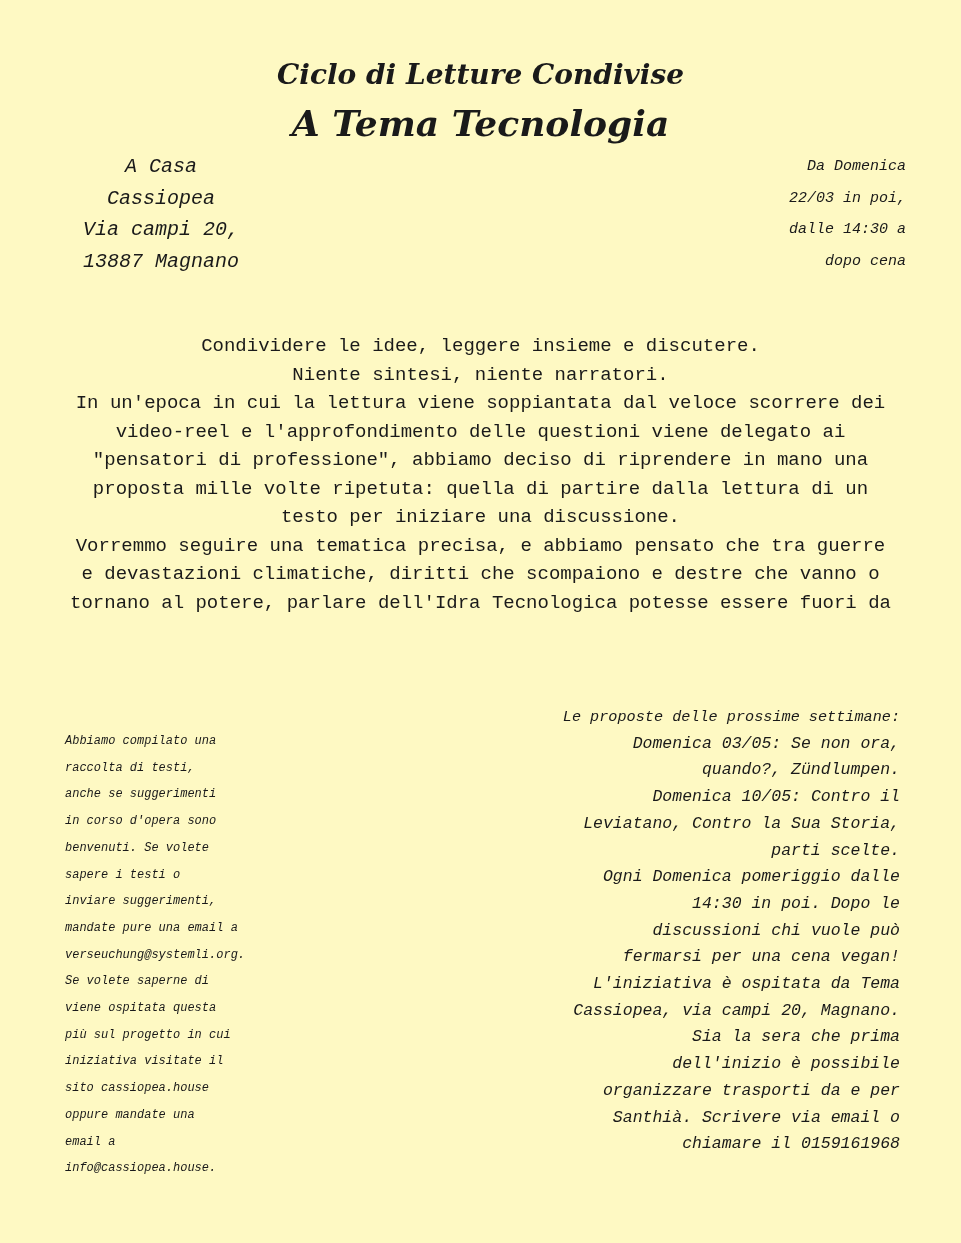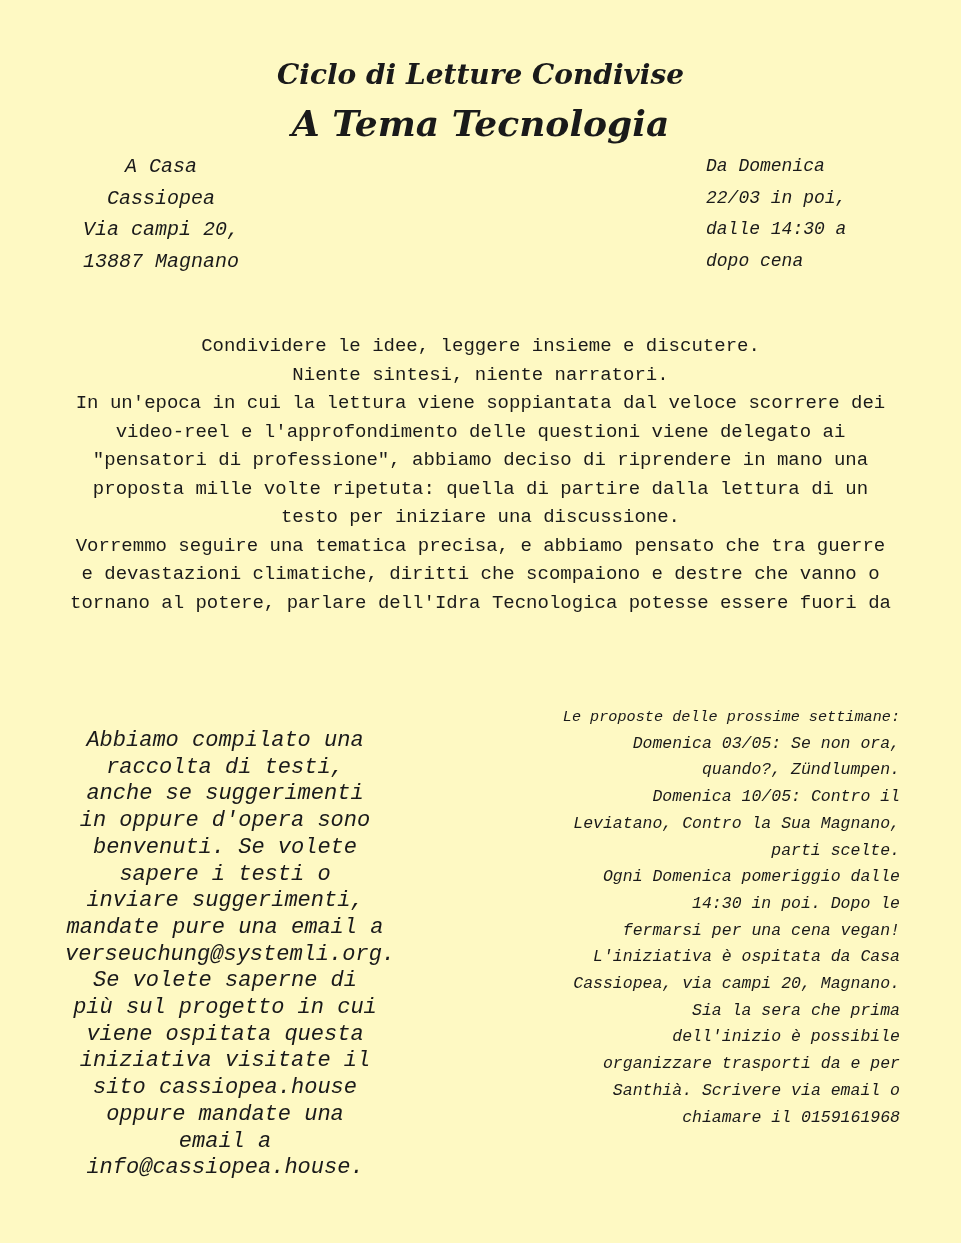--- a/index.html
+++ b/index.html
@@ -53,48 +53,48 @@
     font-style: italic;
     font-size: 20px;
     line-height: 31.5px;
     white-space: nowrap;
   }
   .schedule-block {
     position: absolute;
     top: 151px;
     left: 706px;
     width: 200px;
-    text-align: left;
+    text-align: right;
     font-family: "Liberation Mono", monospace;
     font-style: italic;
-    font-size: 18px;
+    font-size: 15px;
     line-height: 31.5px;
     white-space: nowrap;
   }
   .intro {
     position: absolute;
     top: 332px;
     left: 0;
     width: 100%;
     text-align: center;
     font-family: "Liberation Mono", monospace;
     font-style: normal;
     font-size: 19px;
     line-height: 28.5px;
     white-space: nowrap;
   }
   .col-left {
     position: absolute;
     top: 728px;
     left: 65px;
     width: 320px;
-    text-align: center;
+    text-align: left;
     font-family: "Liberation Mono", monospace;
     font-style: italic;
-    font-size: 22px;
+    font-size: 12px;
     line-height: 26.7px;
     white-space: nowrap;
   }
   .col-right {
     position: absolute;
     top: 704px;
     left: 540px;
     width: 360px;
     text-align: right;
     font-family: "Liberation Mono", monospace;
@@ -140,47 +140,48 @@
       <div class="line">testo per iniziare una discussione.</div>
       <div class="line">Vorremmo seguire una tematica precisa, e abbiamo pensato che tra guerre</div>
       <div class="line">e devastazioni climatiche, diritti che scompaiono e destre che vanno o</div>
       <div class="line">tornano al potere, parlare dell'Idra Tecnologica potesse essere fuori da</div>
     </div>
 
   <div class="col-left">
       <div class="line">Abbiamo compilato una</div>
       <div class="line">raccolta di testi,</div>
       <div class="line">anche se suggerimenti</div>
-      <div class="line">in oppure d'opera sono</div>
+      <div class="line">in corso d'opera sono</div>
       <div class="line">benvenuti. Se volete</div>
       <div class="line">sapere i testi o</div>
       <div class="line">inviare suggerimenti,</div>
       <div class="line">mandate pure una email a</div>
       <div class="line">verseuchung@systemli.org.</div>
       <div class="line">Se volete saperne di</div>
+      <div class="line">viene ospitata questa</div>
       <div class="line">più sul progetto in cui</div>
-      <div class="line">viene ospitata questa</div>
       <div class="line">iniziativa visitate il</div>
       <div class="line">sito cassiopea.house</div>
       <div class="line">oppure mandate una</div>
       <div class="line">email a</div>
       <div class="line">info@cassiopea.house.</div>
     </div>
 
   <div class="col-right">
       <div class="line">Le proposte delle prossime settimane:</div>
       <div class="line">Domenica 03/05: Se non ora,</div>
       <div class="line">quando?, Zündlumpen.</div>
       <div class="line">Domenica 10/05: Contro il</div>
-      <div class="line">Leviatano, Contro la Sua Magnano,</div>
+      <div class="line">Leviatano, Contro la Sua Storia,</div>
       <div class="line">parti scelte.</div>
       <div class="line">Ogni Domenica pomeriggio dalle</div>
       <div class="line">14:30 in poi. Dopo le</div>
+      <div class="line">discussioni chi vuole può</div>
       <div class="line">fermarsi per una cena vegan!</div>
-      <div class="line">L'iniziativa è ospitata da Casa</div>
+      <div class="line">L'iniziativa è ospitata da Tema</div>
       <div class="line">Cassiopea, via campi 20, Magnano.</div>
       <div class="line">Sia la sera che prima</div>
       <div class="line">dell'inizio è possibile</div>
       <div class="line">organizzare trasporti da e per</div>
       <div class="line">Santhià. Scrivere via email o</div>
       <div class="line">chiamare il 0159161968</div>
     </div>
 
 </div>
 

